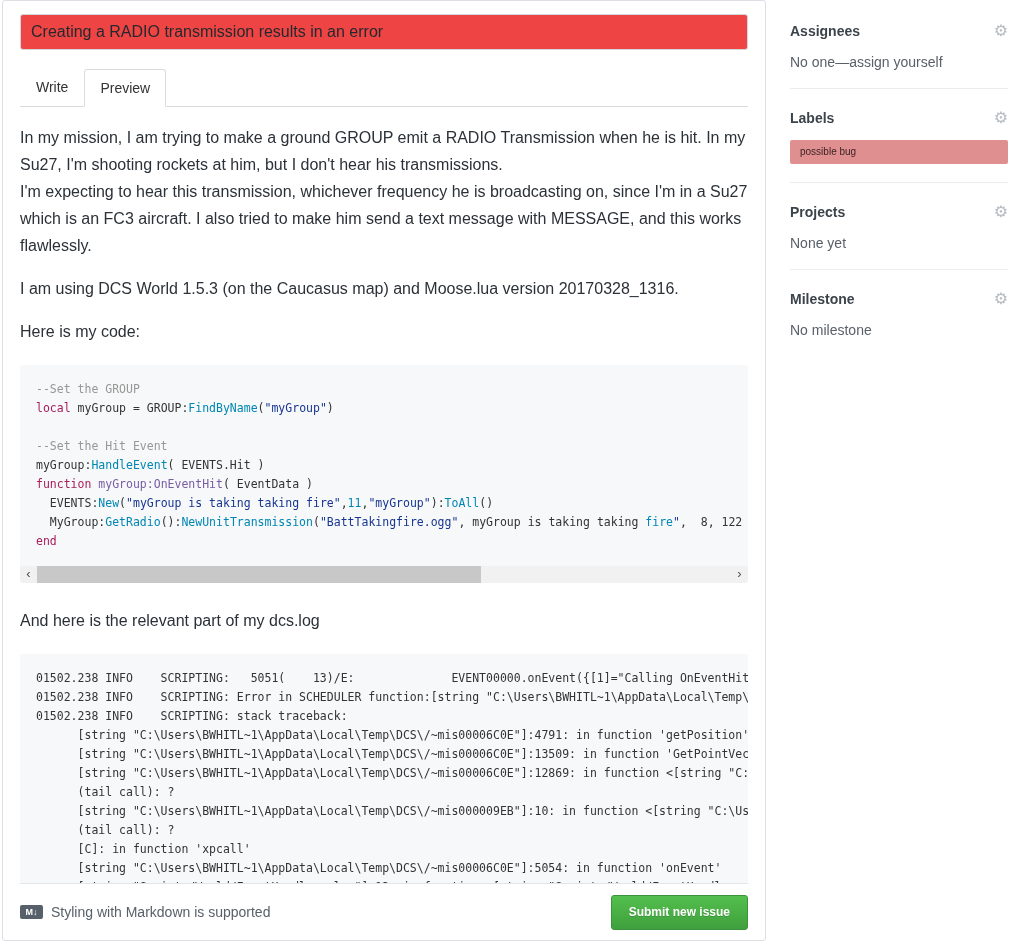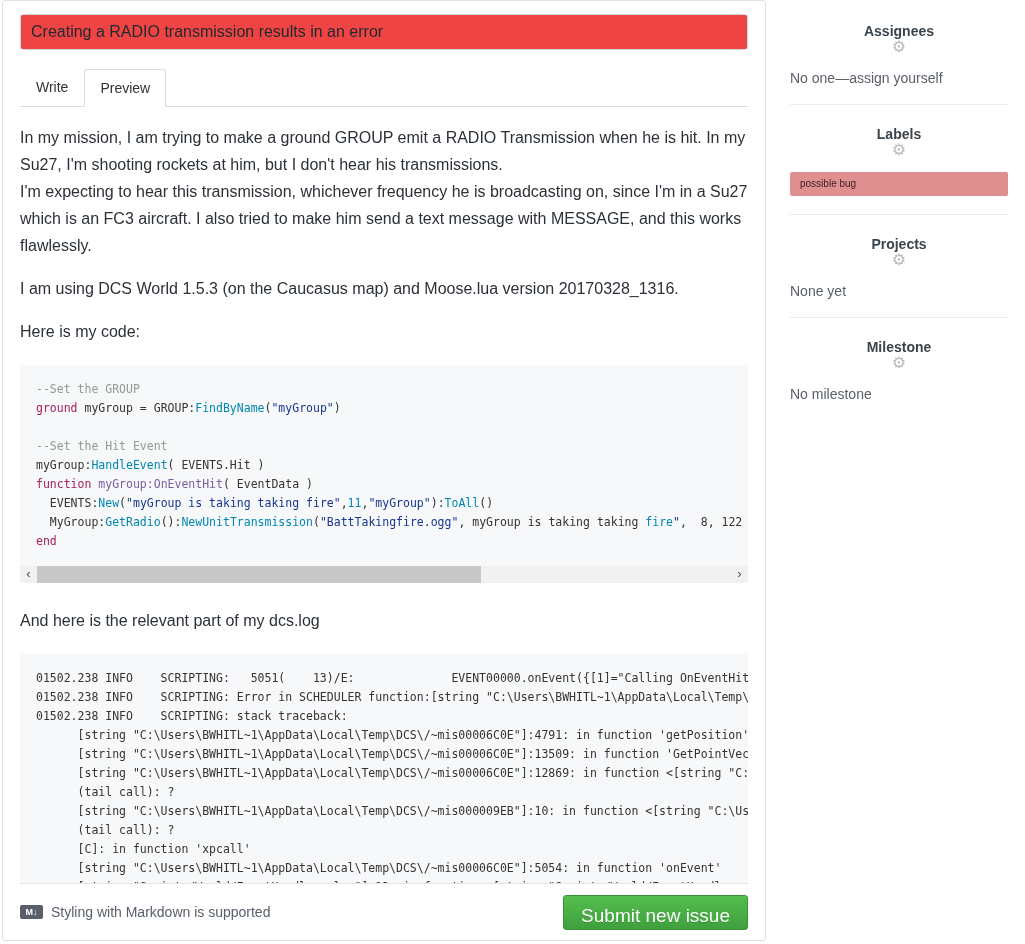--- a/index.html
+++ b/index.html
@@ -43,28 +43,28 @@
     border-top:1px solid #e3e6e8; display:flex; align-items:center; justify-content:space-between;
     background:#fff;
   }
   .md-hint { display:flex; align-items:center; gap:8px; font-size:14px; color:#586069; }
   .md-badge {
     display:inline-block; width:23px; height:14px; background:#57606a; border-radius:2px;
     color:#fff; font-size:9px; font-weight:bold; text-align:center; line-height:14px;
   }
   .submit-btn {
     background:linear-gradient(#54bf4e, #3fa03d); border:1px solid #3c923c; border-radius:3px;
-    color:#fff; font-size:19px; font-weight:normal; padding:9px 17px; height:35px;
+    color:#fff; font-size:12px; font-weight:bold; padding:9px 17px; height:35px;
     font-family:"Liberation Sans",sans-serif; text-shadow:0 1px 0 rgba(0,0,0,0.15);
   }
 
   .sidebar { position:absolute; left:790px; top:2px; width:218px; font-size:14px; }
   .side-section { border-bottom:1px solid #eaecef; padding:21px 0 18px; }
   .side-section:last-child { border-bottom:none; }
-  .side-head { display:flex; align-items:center; justify-content:space-between;flex-direction:column; }
+  .side-head { display:flex; align-items:center; justify-content:space-between; }
   .side-title { font-weight:600; color:#3b434b; font-size:14px; }
   .gear { color:#b6bcc1; font-size:16px; line-height:16px; }
   .side-value { margin-top:15px; color:#5a6069; font-size:14px; }
   .label-chip {
     margin-top:14px; display:block; padding:4px 10px; border-radius:2px;
     font-size:10px; color:#3c2223; line-height:16px;
   }
 </style>
 </head>
 <body>
@@ -81,21 +81,21 @@
   <div class="preview">
     <p>
       <span>In my mission, I am trying to make a ground GROUP emit a RADIO Transmission when he is hit. In my Su27, I'm shooting rockets at him, but I don't hear his transmissions.</span><br>
       <span>I'm expecting to hear this transmission, whichever frequency he is broadcasting on, since I'm in a Su27 which is an FC3 aircraft. I also tried to make him send a text message with MESSAGE, and this works flawlessly.</span>
     </p>
     <p>I am using DCS World 1.5.3 (on the Caucasus map) and Moose.lua version 20170328_1316.</p>
     <p>Here is my code:</p>
 
     <div class="codeblock">
       <div class="code-pre"><span class="tk-c">--Set the GROUP</span>
-<span class="tk-k">ground</span><span> myGroup = GROUP:</span><span class="tk-f">FindByName</span><span>(</span><span class="tk-s">"myGroup"</span><span>)</span>
+<span class="tk-k">local</span><span> myGroup = GROUP:</span><span class="tk-f">FindByName</span><span>(</span><span class="tk-s">"myGroup"</span><span>)</span>
 
 <span class="tk-c">--Set the Hit Event</span>
 <span>myGroup:</span><span class="tk-f">HandleEvent</span><span>( EVENTS.Hit )</span>
 <span class="tk-k">function</span><span> </span><span class="tk-d">myGroup:OnEventHit</span><span>( EventData )</span>
 <span>  EVENTS:</span><span class="tk-f">New</span><span>(</span><span class="tk-s">"myGroup is taking taking fire"</span><span>,</span><span class="tk-f">11</span><span>,</span><span class="tk-s">"myGroup"</span><span>):</span><span class="tk-f">ToAll</span><span>()</span>
 <span>  MyGroup:</span><span class="tk-f">GetRadio</span><span>():</span><span class="tk-f">NewUnitTransmission</span><span>(</span><span class="tk-s">"BattTakingfire.ogg"</span><span>, myGroup is taking taking </span><span class="tk-f">fire</span><span class="tk-s">"</span><span>,  8, 122</span>
 <span class="tk-k">end</span></div>
       <div class="sb">
         <div class="sb-arrow">‹</div>
         <div class="sb-track">

